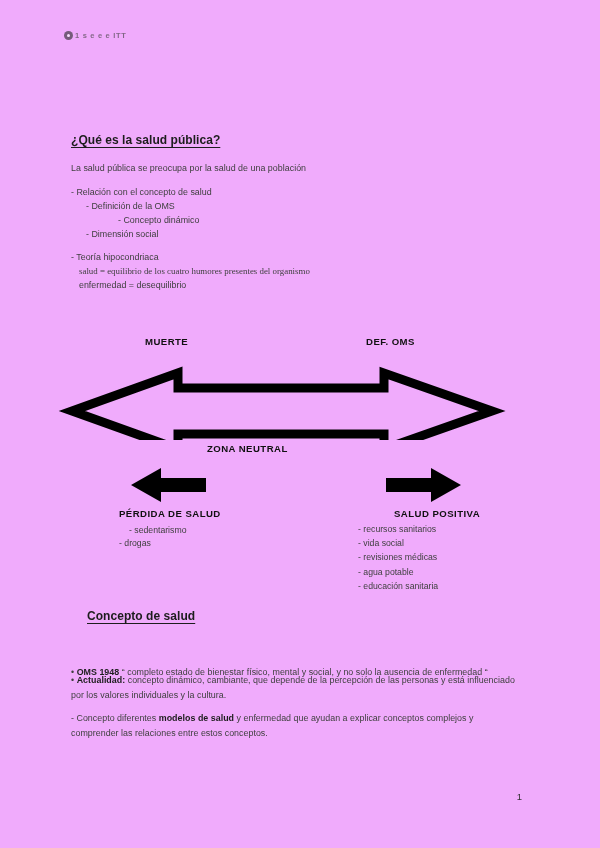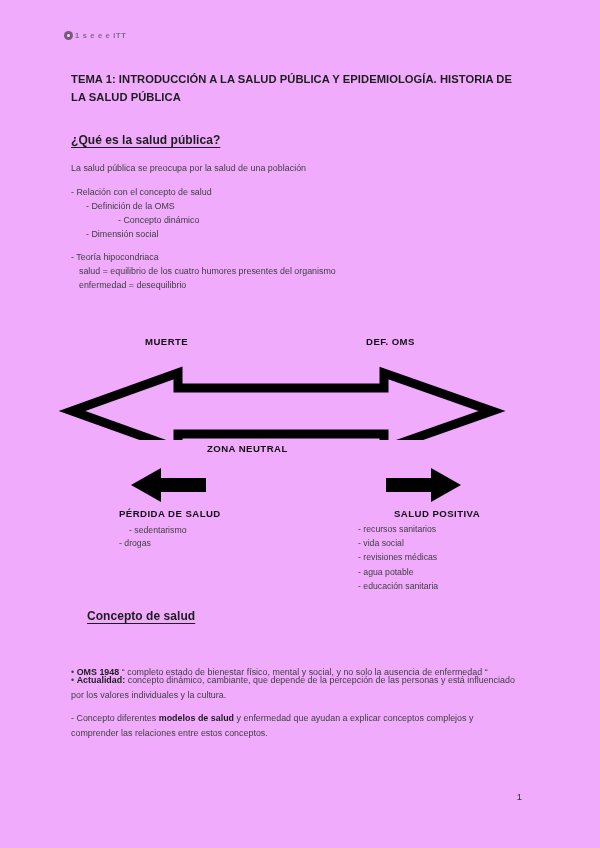--- a/index.html
+++ b/index.html
@@ -134,33 +134,32 @@
 </head>
 <body>
 
 <div class="page">
 
   <div class="logo">
     <span class="logo-mark"></span>
     <span class="logo-text">1 s e e e  ITT</span>
   </div>
 
-  <div class="doc-title">TEMA 1: INTRODUCCIÓN A LA SALUD PÚBLICA Y EPIDEMIOLOGÍA. HISTORIA DE LA SALUD PÚBLICA</div>
 
   <div class="section-head" style="left:71px; top:133px;">¿Qué es la salud pública?</div>
 
   <div class="body-text" style="left:71px; top:161px; width:452px;">La salud pública se preocupa por la salud de una población</div>
 
   <div class="lvl1" style="left:71px; top:185px;">- Relación con el concepto de salud</div>
   <div class="lvl2" style="left:86px; top:199px;">- Definición de la OMS</div>
   <div class="lvl2" style="left:86px; top:213px;margin-left:32px;">- Concepto dinámico</div>
   <div class="lvl2" style="left:86px; top:227px;">- Dimensión social</div>
 
   <div class="lvl1" style="left:71px; top:250px;">- Teoría hipocondriaca</div>
-  <div class="lvl2" style="left:79px; top:264px;">salud = equilibrio de los cuatro humores presentes del organismo</div>
+  <div class="lvl2" style="left:79px; top:264px;font-family:Liberation Serif, serif;">salud = equilibrio de los cuatro humores presentes del organismo</div>
   <div class="lvl2" style="left:79px; top:278px;">enfermedad = desequilibrio</div>
 
   <div class="diagram">
 
     <div class="dlabel" style="left:145px; top:11px;">MUERTE</div>
     <div class="dlabel" style="left:366px; top:11px;">DEF. OMS</div>
 
     <svg width="600" height="85" viewBox="0 0 600 85" style="position:absolute; left:0; top:30px;">
       <polygon points="72,56 178,18 178,33 384,33 384,18 492,56 384,94 384,79 178,79 178,94" fill="none" stroke="#000000" stroke-width="9" stroke-linejoin="miter"></polygon>
     </svg>

